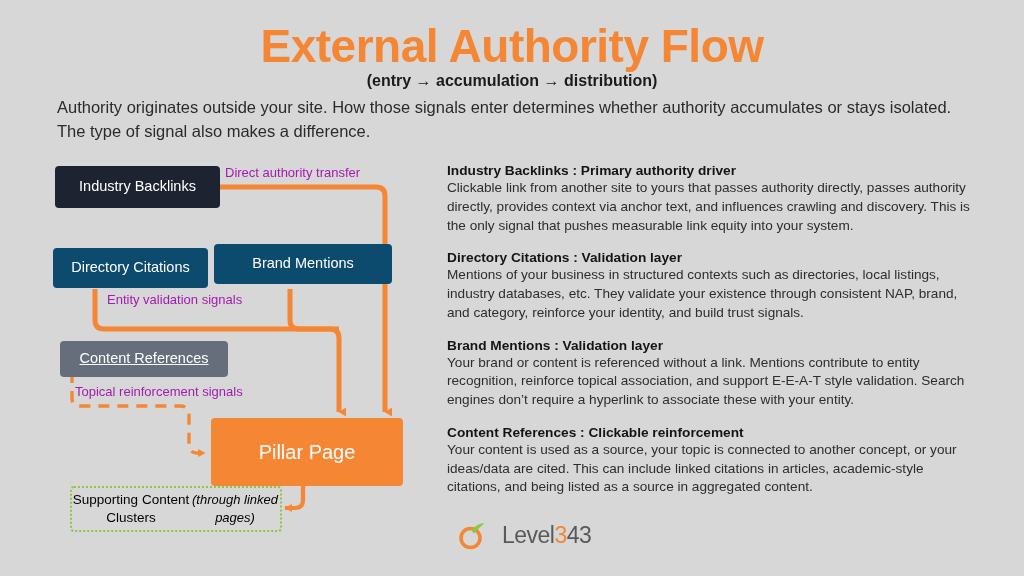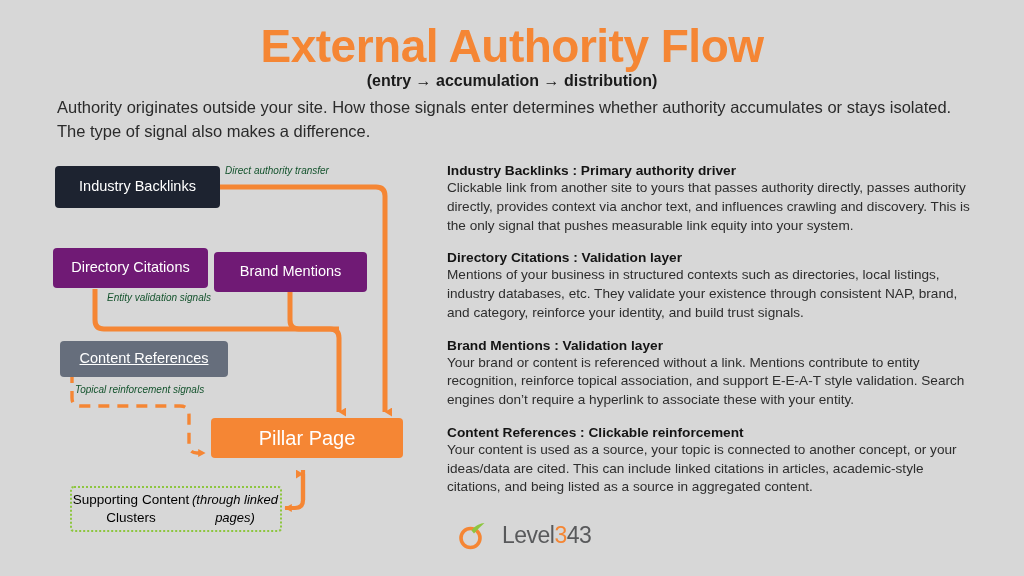--- a/index.html
+++ b/index.html
@@ -68,44 +68,43 @@
     border-radius: 4px;
     display: flex;
     align-items: center;
     justify-content: center;
     text-align: center;
     color: #ffffff;
     font-size: 14.5px;
     line-height: 1.2;
   }
   .node-dark     { background: #1d2330; }
-  .node-slate    { background: #701a75; }
+  .node-slate    { background: #0c4a6e; }
   .node-gray     { background: #666e7c; }
   .node-pillar   {
     background: #f58634;
     font-size: 20px;
     color: #ffffff;
   }
   .node-cluster {
     background: transparent;
     border: 2.5px dotted #8dc63f;
     color: #000000;
     font-size: 13.5px;
     line-height: 1.35;
   }
   .node-cluster .sub {
     font-style: italic;
     font-size: 13px;
   }
 
   .edge-label {
     position: absolute;
-    font-style: italic;
-    font-size: 10px;
-    color: #14532d;
+    font-size: 13px;
+    color: #a21caf;
     white-space: nowrap;
   }
 
   svg.wires {
     position: absolute;
     top: 0;
     left: 0;
     width: 440px;
     height: 576px;
     overflow: visible;
@@ -187,29 +186,29 @@
     </svg>
 
     <div class="node node-dark" style="left:55px; top:166px; width:165px; height:42px;">
       <span>Industry Backlinks</span>
     </div>
 
     <div class="node node-slate" style="left:53px; top:248px; width:155px; height:40px;">
       <span>Directory Citations</span>
     </div>
 
-    <div class="node node-slate" style="left:214px; top:252px; width:153px; height:40px;">
+    <div class="node node-slate" style="left:214px; top:244px; width:178px; height:40px;">
       <span>Brand Mentions</span>
     </div>
 
     <div class="node node-gray" style="left:60px; top:341px; width:168px; height:36px;text-decoration:underline;">
       <span>Content References</span>
     </div>
 
-    <div class="node node-pillar" style="left:211px; top:418px; width:192px; height:40px;">
+    <div class="node node-pillar" style="left:211px; top:418px; width:192px; height:68px;">
       <span>Pillar Page</span>
     </div>
 
     <div class="node node-cluster" style="left:70px; top:486px; width:212px; height:46px;">
       <span>Supporting Content Clusters</span>
       <span class="sub">(through linked pages)</span>
     </div>
 
     <div class="edge-label" style="left:225px; top:165px;">Direct authority transfer</div>
 

